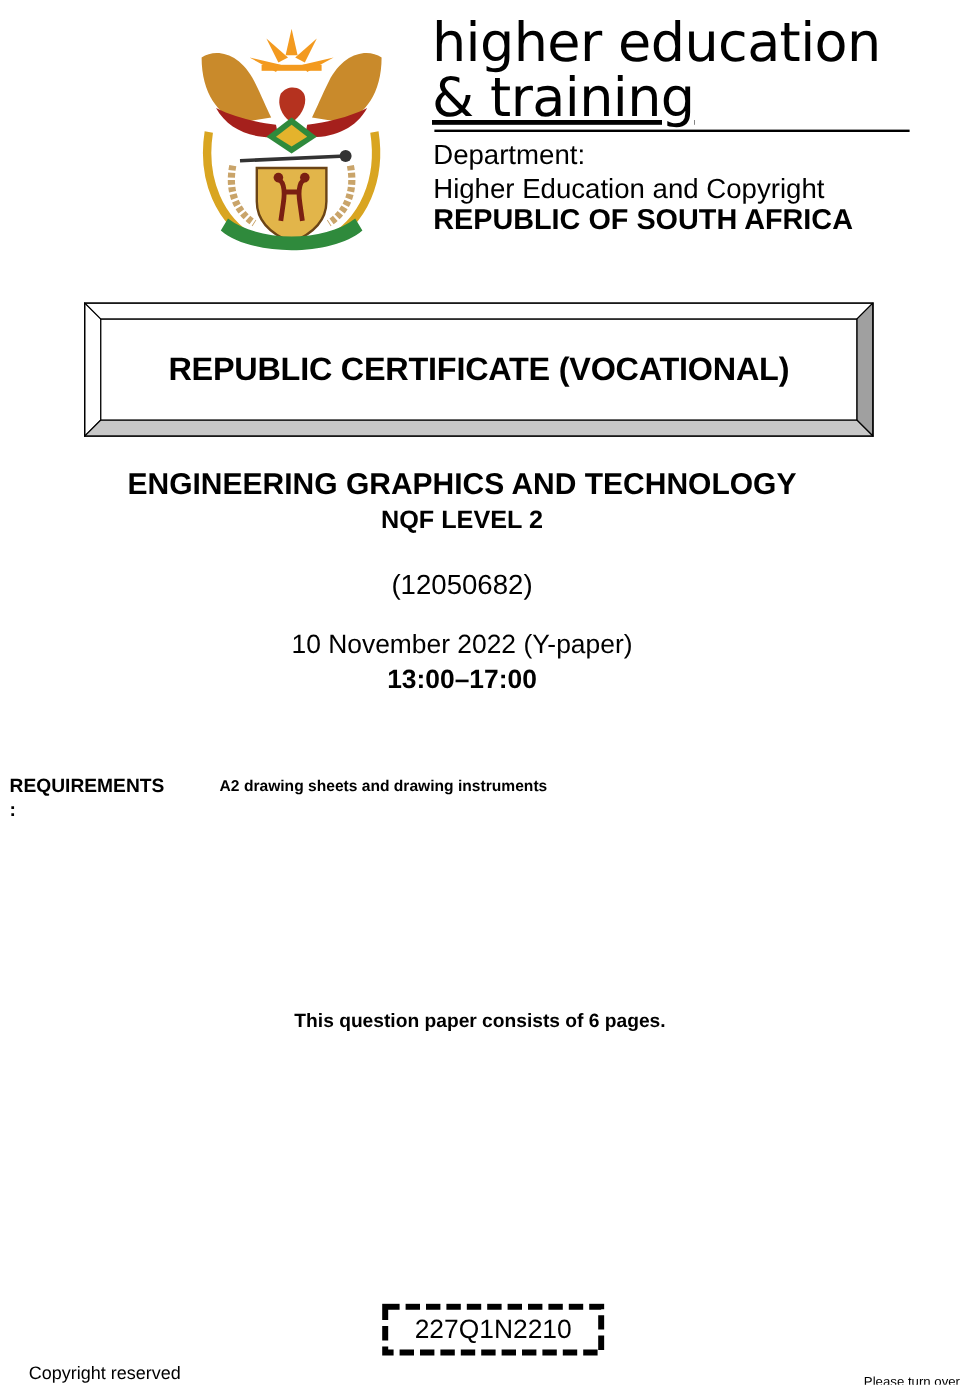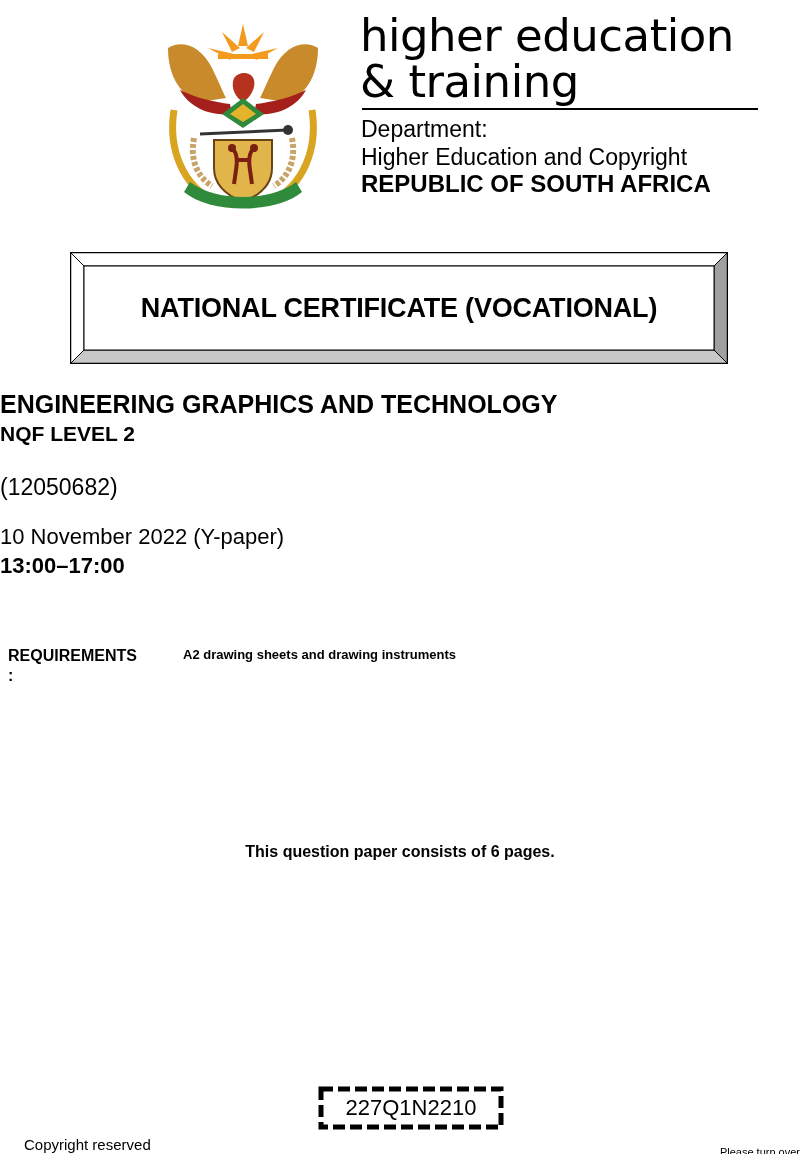--- a/index.html
+++ b/index.html
@@ -3,29 +3,29 @@
   <meta charset="utf-8">
   <style>
     html, body { margin:0; padding:0; background:#ffffff; }
     body { width:800px; height:1154px; position:relative; overflow:hidden; font-family:"Liberation Sans", sans-serif; color:#000; }
     .abs { position:absolute; }
 
     
     #crest { left:160px; top:18px; width:166px; height:198px; }
     #brand { left:360px; top:12px; }
     .brand-line1 { position:absolute; left:0; top:0; font-family:"DejaVu Sans", sans-serif; font-size:45px; line-height:48px; letter-spacing:-0.5px; white-space:nowrap; }
-    .brand-line2 { position:absolute; left:0; top:46px; font-family:"DejaVu Sans", sans-serif; font-size:45px; line-height:48px; letter-spacing:-0.5px; white-space:nowrap; }
+    .brand-line2 { position:absolute; left:0; top:46px; font-family:"DejaVu Sans", sans-serif; font-size:45px; line-height:48px; letter-spacing:-0.5px; white-space:nowrap;text-decoration:underline; }
     .brand-rule { position:absolute; left:362px; top:108px; width:396px; height:2px; background:#000; }
     .dept-line { position:absolute; left:361px; font-family:"Liberation Sans", sans-serif; font-size:23px; white-space:nowrap; }
 
     
     #bevel { left:70px; top:252px; width:658px; height:112px; }
     #bevel-title { left:70px; top:252px; width:658px; height:112px; display:flex; align-items:center; justify-content:center; font-weight:bold; font-size:27px; letter-spacing:-0.2px; }
 
-    .center { left:0; width:770px; text-align:left; }
+    .center { left:0; width:770px; text-align:center; }
     .subj { top:390px; font-weight:bold; font-size:25px; }
     .nqf { top:422px; font-weight:bold; font-size:21px; }
     .code { top:474px; font-size:23px; }
     .date { top:524px; font-weight:normal; font-size:22px; }
     .time { top:553px; font-weight:bold; font-size:22px; }
 
     .req-label { left:8px; top:647px; font-weight:bold; font-size:16px; }
     .req-colon { left:8px; top:667px; font-weight:bold; font-size:16px; }
     .req-value { left:183px; top:647px; font-weight:bold; font-size:13px; }
 
@@ -87,21 +87,21 @@
 <div class="dept-line" style="top:170px; font-weight:bold; font-size:24px;">REPUBLIC OF SOUTH AFRICA</div>
 
 <svg id="bevel" class="abs" viewBox="0 0 658 112">
   <polygon points="0,0 658,0 644,14 14,14" fill="#ffffff" stroke="#000" stroke-width="1"></polygon>
   <polygon points="0,0 14,14 14,98 0,112" fill="#ffffff" stroke="#000" stroke-width="1"></polygon>
   <polygon points="658,0 658,112 644,98 644,14" fill="#a0a0a0" stroke="#000" stroke-width="1"></polygon>
   <polygon points="0,112 14,98 644,98 658,112" fill="#c8c8c8" stroke="#000" stroke-width="1"></polygon>
   <rect x="14" y="14" width="630" height="84" fill="#ffffff" stroke="#000" stroke-width="1"></rect>
   <rect x="0.5" y="0.5" width="657" height="111" fill="none" stroke="#000" stroke-width="1.5"></rect>
 </svg>
-<div id="bevel-title" class="abs">NATIONAL CERTIFICATE (VOCATIONAL)</div>
+<div id="bevel-title" class="abs">REPUBLIC CERTIFICATE (VOCATIONAL)</div>
 
 <div class="abs center subj">ENGINEERING GRAPHICS AND TECHNOLOGY</div>
 <div class="abs center nqf">NQF LEVEL 2</div>
 <div class="abs center code">(12050682)</div>
 <div class="abs center date">10 November 2022 (Y-paper)</div>
 <div class="abs center time">13:00–17:00</div>
 
 <div class="abs req-label">REQUIREMENTS</div>
 <div class="abs req-colon">:</div>
 <div class="abs req-value">A2 drawing sheets and drawing instruments</div>

